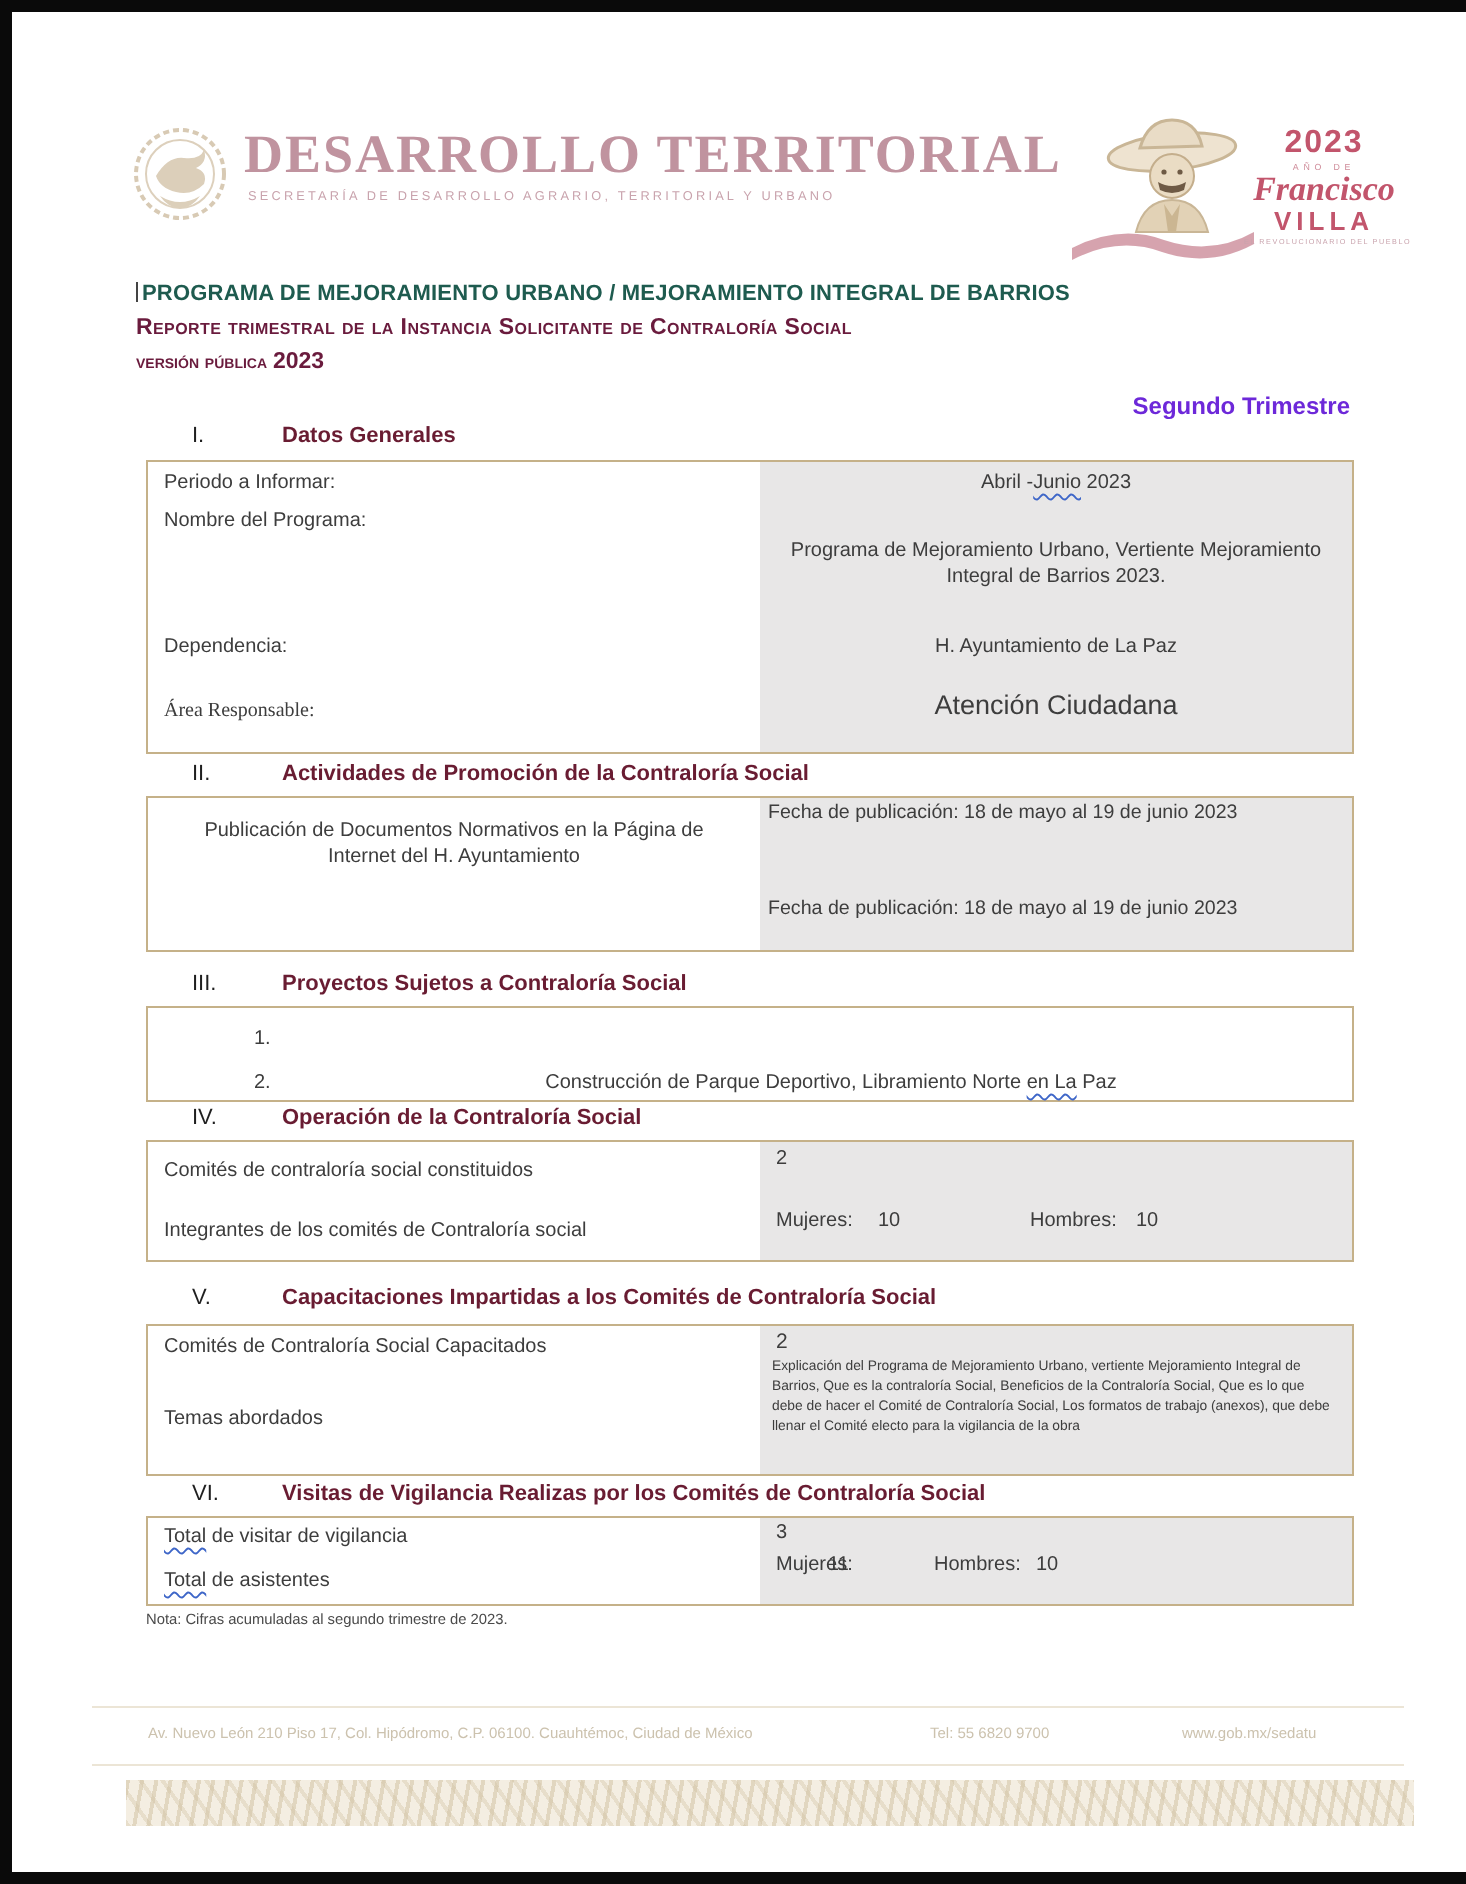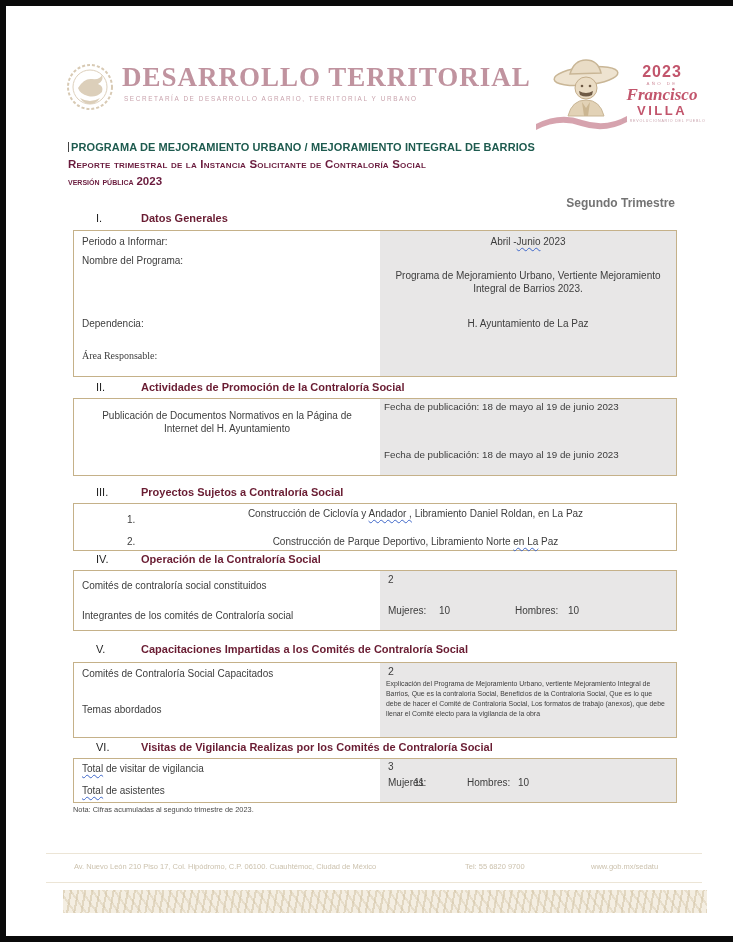--- a/index.html
+++ b/index.html
@@ -29,21 +29,21 @@
   .villa-first{font-family:"Liberation Serif",serif;font-style:italic;font-weight:bold;font-size:17px;line-height:1.05;}
   .villa-last{font-size:13px;font-weight:bold;letter-spacing:2.5px;line-height:1.05;}
   .villa-tag{font-size:3.6px;letter-spacing:.8px;color:#c9a3ad;margin-top:2px;white-space:nowrap;}
   
   .titles{position:absolute;top:134px;left:62px;width:524px;line-height:1.45;}
   .t1{font-size:11px;font-weight:bold;color:#1e5b4f;letter-spacing:.1px;}
   .t2{font-size:11.5px;font-weight:bold;color:#6a1b3d;font-variant:small-caps;letter-spacing:.2px;}
   .t3{font-size:10.5px;font-weight:bold;color:#6a1b3d;font-variant:small-caps;}
   .t3 .yr{font-size:11.5px;}
   .cursor{display:inline-block;width:1px;height:10px;background:#444;margin-right:2px;vertical-align:-1px;}
-  .trimester{position:absolute;top:190px;right:60px;font-size:12px;font-weight:bold;color:#737373;}
+  .trimester{position:absolute;top:190px;right:60px;font-size:12px;font-weight:bold;color:#6d28d9;}
   
   .sec-head{position:absolute;left:90px;display:flex;font-size:11px;font-weight:bold;}
   .sec-num{width:45px;color:#1f1f1f;font-weight:normal;}
   .sec-title{color:#691c32;}
   .tbl{position:absolute;left:67px;width:604px;border:1px solid #c5b189;background:#fff;box-sizing:border-box;}
   .gray{position:absolute;top:0;bottom:0;left:306px;right:0;background:#e8e7e7;}
   .cell{position:absolute;font-size:10px;color:#3d3d3d;line-height:1.3;}
   .val{left:306px;width:296px;text-align:center;}
   .sq{text-decoration:underline;text-decoration-style:wavy;text-decoration-color:#3e66c8;text-decoration-thickness:1px;text-underline-offset:2px;}
   
@@ -114,40 +114,40 @@
   </div>
   <div class="tbl" style="top:224px;height:147px;">
     <div class="gray"></div>
     <div class="cell" style="left:8px;top:4px;">Periodo a Informar:</div>
     <div class="cell val" style="top:4px;"><span>Abril -</span><span class="sq">Junio</span><span> 2023</span></div>
     <div class="cell" style="left:8px;top:23px;">Nombre del Programa:</div>
     <div class="cell val" style="top:38px;padding:0 14px;width:268px;">Programa de Mejoramiento Urbano, Vertiente Mejoramiento Integral de Barrios 2023.</div>
     <div class="cell" style="left:8px;top:86px;">Dependencia:</div>
     <div class="cell val" style="top:86px;">H. Ayuntamiento de La Paz</div>
     <div class="cell" style="left:8px;top:118px;font-family:Liberation Serif, serif;">Área Responsable:</div>
+    <div class="cell val" style="top:113px;font-size:13.5px;">Atención Ciudadana</div>
   </div>
 
   <div class="sec-head" style="top:375px;">
     <span class="sec-num">II.</span>
     <span class="sec-title">Actividades de Promoción de la Contraloría Social</span>
   </div>
   <div class="tbl" style="top:392px;height:78px;">
     <div class="gray"></div>
     <div class="cell" style="left:0;top:10px;width:306px;text-align:center;padding:0 12px;box-sizing:border-box;">Publicación de Documentos Normativos en la Página de Internet del H. Ayuntamiento</div>
     <div class="cell" style="left:310px;top:2px;width:292px;font-size:9.8px;">Fecha de publicación: 18 de mayo al 19 de junio 2023</div>
     <div class="cell" style="left:310px;top:50px;width:292px;font-size:9.8px;">Fecha de publicación: 18 de mayo al 19 de junio 2023</div>
   </div>
 
   <div class="sec-head" style="top:480px;">
     <span class="sec-num">III.</span>
     <span class="sec-title">Proyectos Sujetos a Contraloría Social</span>
   </div>
   <div class="tbl" style="top:497px;height:48px;">
     <div class="cell" style="left:53px;top:9px;">1.</div>
-    <div class="cell" style="left:83px;right:2px;top:3px;text-align:center;"><span>Construcción de Ciclovía y </span><span class="sq">Andador ,</span><span> Libramiento Daniel Roldan, en La Paz</span></div>
     <div class="cell" style="left:53px;top:31px;">2.</div>
     <div class="cell" style="left:83px;right:2px;top:31px;text-align:center;"><span>Construcción de Parque Deportivo, Libramiento Norte </span><span class="sq">en La</span><span> Paz</span></div>
   </div>
 
   <div class="sec-head" style="top:547px;">
     <span class="sec-num">IV.</span>
     <span class="sec-title">Operación de la Contraloría Social</span>
   </div>
   <div class="tbl" style="top:564px;height:61px;">
     <div class="gray"></div>

